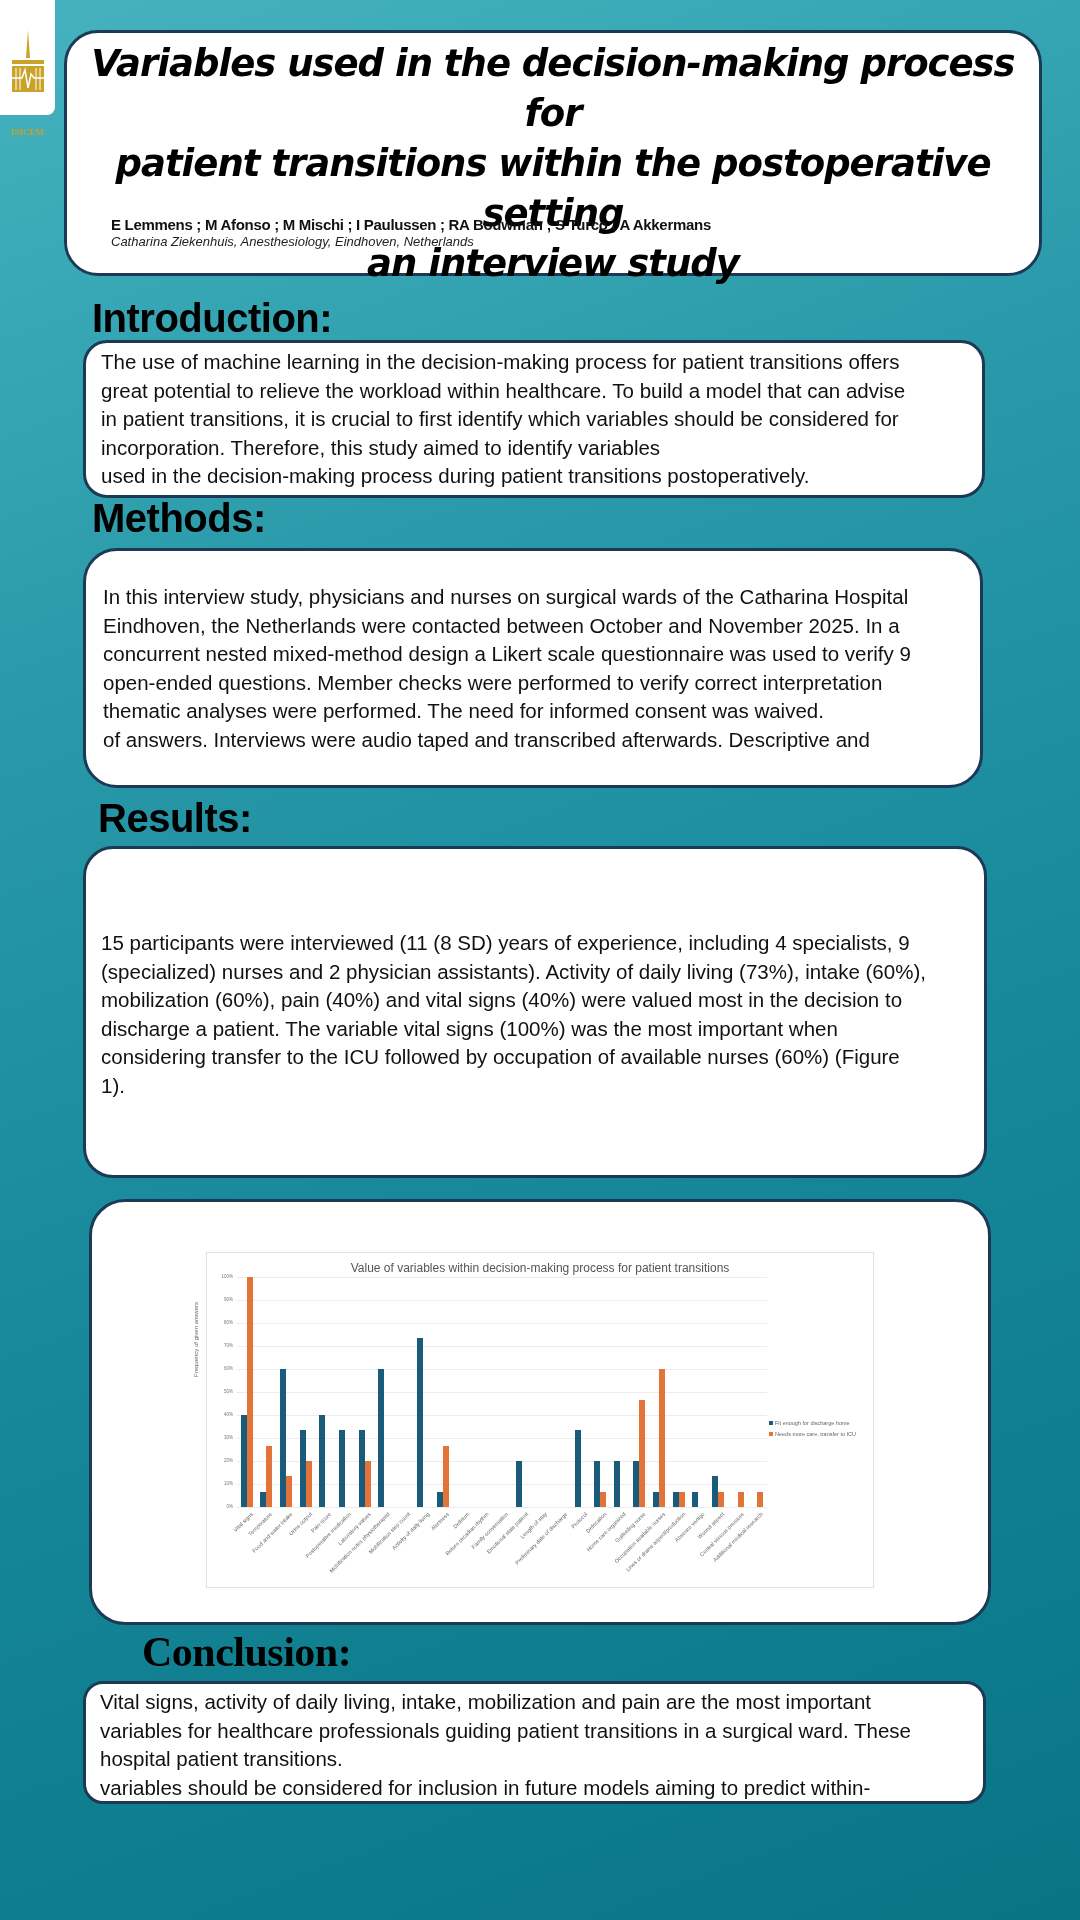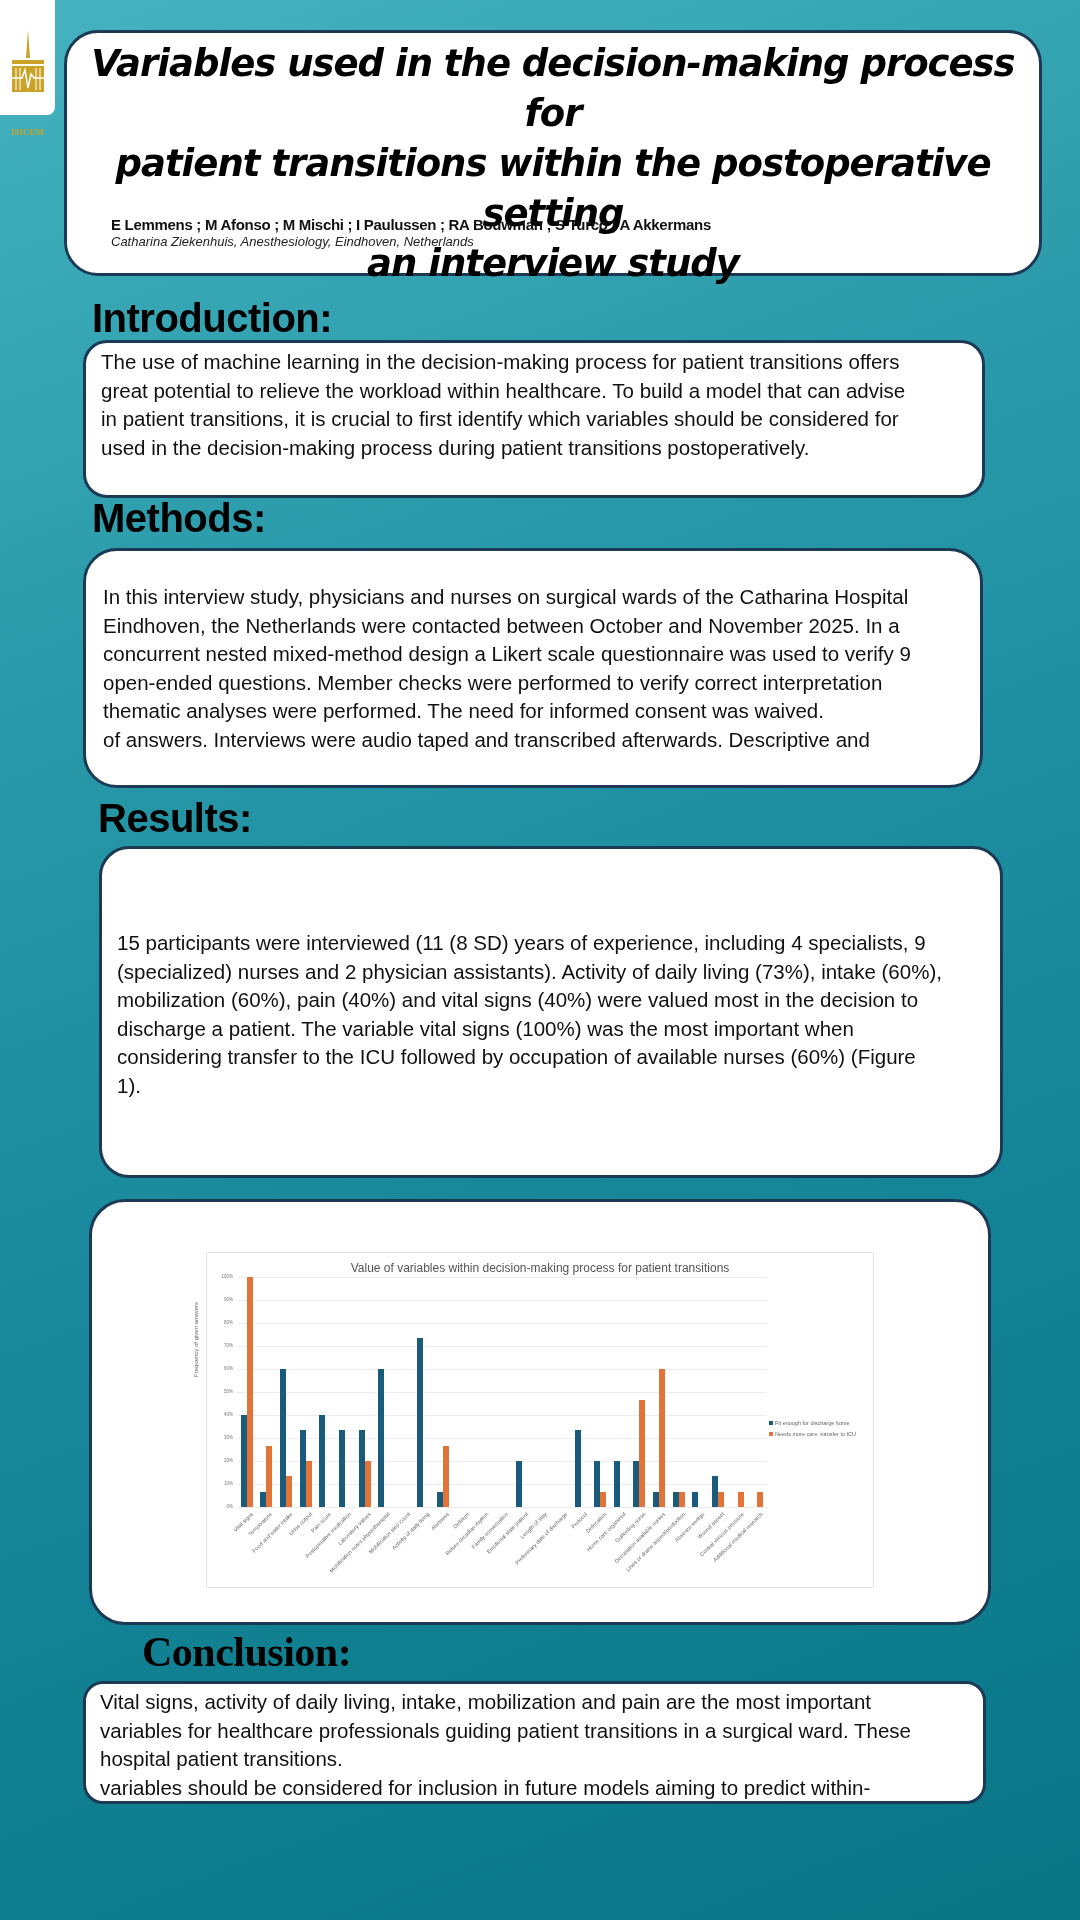--- a/index.html
+++ b/index.html
@@ -90,38 +90,39 @@
   <div class="authors">E Lemmens ; M Afonso ; M Mischi ; I Paulussen ; RA Bouwman ; S Turco ; A Akkermans</div>
   <div class="affil">Catharina Ziekenhuis, Anesthesiology, Eindhoven, Netherlands</div>
 </div>
 
 <div class="heading" style="left:92px; top:296px;">Introduction:</div>
 <div class="card box" style="left:83px; top:340px; width:902px; height:158px;">
   <div class="body-text" style="left:15px; top:5px;">
     <div>The use of machine learning in the decision-making process for patient transitions offers</div>
     <div>great potential to relieve the workload within healthcare. To build a model that can advise</div>
     <div>in patient transitions, it is crucial to first identify which variables should be considered for</div>
+    <div>incorporation. Therefore, this study aimed to identify variables</div>
     <div>used in the decision-making process during patient transitions postoperatively.</div>
   </div>
 </div>
 
 <div class="heading" style="left:92px; top:496px;">Methods:</div>
 <div class="card box" style="left:83px; top:548px; width:900px; height:240px; border-radius:34px;">
   <div class="body-text" style="left:17px; top:32px;">
     <div>In this interview study, physicians and nurses on surgical wards of the Catharina Hospital</div>
     <div>Eindhoven, the Netherlands were contacted between October and November 2025. In a</div>
     <div>concurrent nested mixed-method design a Likert scale questionnaire was used to verify 9</div>
     <div>open-ended questions. Member checks were performed to verify correct interpretation</div>
     <div>thematic analyses were performed. The need for informed consent was waived.</div>
     <div>of answers. Interviews were audio taped and transcribed afterwards. Descriptive and</div>
   </div>
 </div>
 
 <div class="heading" style="left:98px; top:796px;">Results:</div>
-<div class="card box" style="left:83px; top:846px; width:904px; height:332px; border-radius:30px;margin-left:16px;">
+<div class="card box" style="left:83px; top:846px; width:904px; height:332px; border-radius:30px;">
   <div class="body-text" style="left:15px; top:80px;">
     <div>15 participants were interviewed (11 (8 SD) years of experience, including 4 specialists, 9</div>
     <div>(specialized) nurses and 2 physician assistants). Activity of daily living (73%), intake (60%),</div>
     <div>mobilization (60%), pain (40%) and vital signs (40%) were valued most in the decision to</div>
     <div>discharge a patient. The variable vital signs (100%) was the most important when</div>
     <div>considering transfer to the ICU followed by occupation of available nurses (60%) (Figure</div>
     <div>1).</div>
   </div>
 </div>
 

